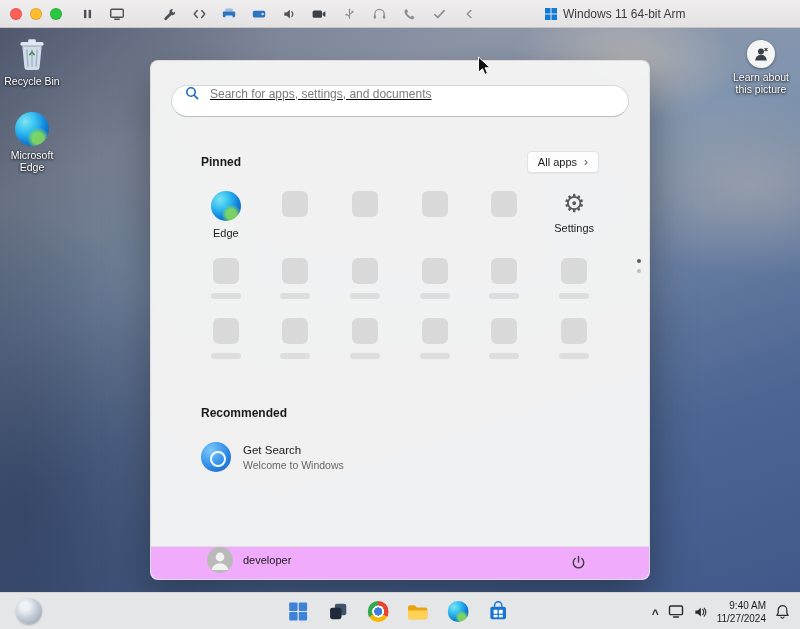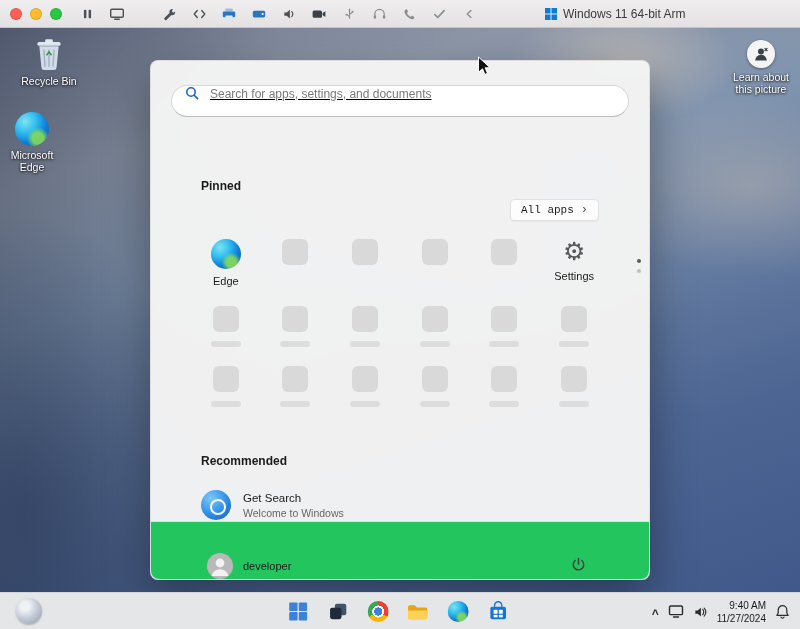--- a/index.html
+++ b/index.html
@@ -89,23 +89,23 @@
   .sm-rec-header { margin:44px 50px 0; }
   .rec-item { margin:17px 46px 0; display:flex; align-items:center; gap:12px; padding:4px; border-radius:4px; }
   .rec-ball { width:30px; height:30px; border-radius:50%; position:relative;
     background:radial-gradient(circle at 33% 28%, #7cc8f7 0%, #2f8de8 55%, #1558ae 100%); }
   .rec-ball::after { content:""; position:absolute; left:9px; top:9px; width:12px; height:12px;
     border-radius:50%; border:2px solid rgba(255,255,255,.95); }
   .rec-title { font-size:11.5px; color:#1b1b1b; }
   .rec-sub { font-size:10.5px; color:#666; margin-top:3px; }
 
   .sm-footer {
-    position:absolute; left:0; right:0; bottom:0; height:58px;
-    background:#22c55e; border-top:1px solid #dedede; border-radius:0 0 8px 8px;
-    display:flex; align-items:flex-end; padding:0 56px;
+    position:absolute; left:0; right:0; bottom:0; height:33px;
+    background:#f0abfc; border-top:1px solid #dedede; border-radius:0 0 8px 8px;
+    display:flex; align-items:flex-start; padding:0 56px;
   }
   .user { display:flex; align-items:center; gap:10px; border-radius:4px; }
   .avatar { width:26px; height:26px; border-radius:50%; background:#b9b9b9; display:flex; align-items:center; justify-content:center; overflow:hidden; }
   .user-name { font-size:11px; color:#1b1b1b; }
   .power-btn { margin-left:auto; width:30px; height:30px; display:flex; align-items:center; justify-content:center; border-radius:4px; }
 
   
   .taskbar {
     position:absolute; left:0; bottom:0; width:800px; height:37px;
     background:rgba(246,248,250,.93); border-top:1px solid rgba(0,0,0,.08); z-index:25;
@@ -231,21 +231,21 @@
           <rect x="6.5" y="0" width="5.5" height="5.5" fill="#0f7bd7"></rect>
           <rect x="0" y="6.5" width="5.5" height="5.5" fill="#0f7bd7"></rect>
           <rect x="6.5" y="6.5" width="5.5" height="5.5" fill="#0f7bd7"></rect>
         </svg>
       <span class="title-text">Windows 11 64-bit Arm</span>
     </div>
   </header>
 
   <div class="desktop">
 
-    <div class="d-icon" style="left:17px; top:8px;">
+    <div class="d-icon" style="left:0; top:8px;">
       <svg width="34" height="36" viewBox="0 0 24 28">
         <rect x="3" y="4.6" width="18" height="3" rx="1.2" fill="#e6edf5" opacity="0.95"></rect>
         <rect x="9" y="2.6" width="6" height="2.6" rx="1" fill="#e6edf5" opacity="0.95"></rect>
         <path d="M4.5 8h15l-1.6 16.5a2.2 2.2 0 0 1-2.2 2H8.3a2.2 2.2 0 0 1-2.2-2Z" fill="#dbe6f2" opacity="0.92"></path>
         <path d="M8 10.5 8.9 24M12 10.5V24M16 10.5 15.1 24" stroke="#9fb2c6" stroke-width="1.1" fill="none"></path>
         <path d="M10 15l2-2.6 2 2.6" fill="none" stroke="#3f8f46" stroke-width="1.2"></path>
       </svg>
       <span class="d-label">Recycle Bin</span>
     </div>
 
@@ -270,21 +270,21 @@
       <div class="sm-search">
         <svg width="14" height="14" viewBox="0 0 14 14">
             <circle cx="6" cy="6" r="4.2" fill="none" stroke="#1c68c5" stroke-width="1.6"></circle>
             <path d="M9.2 9.2 12.6 12.6" stroke="#1c68c5" stroke-width="1.6" stroke-linecap="round"></path>
           </svg>
         <input type="text" placeholder="Search for apps, settings, and documents" style="">
       </div>
 
       <div class="sm-row-header">
         <span class="sm-header">Pinned</span>
-        <button class="all-apps" style="font-family:Liberation Mono, monospace;margin-top:48px;">
+        <button class="all-apps" style="font-family:Liberation Sans, sans-serif;">
           <span>All apps</span>
           <span class="chev">›</span>
         </button>
       </div>
 
       <div class="pinned-grid">
 
         <div class="tile">
           <span class="edge-ball" style="width:30px;height:30px;"></span>
           <span class="tile-label">Edge</span>

